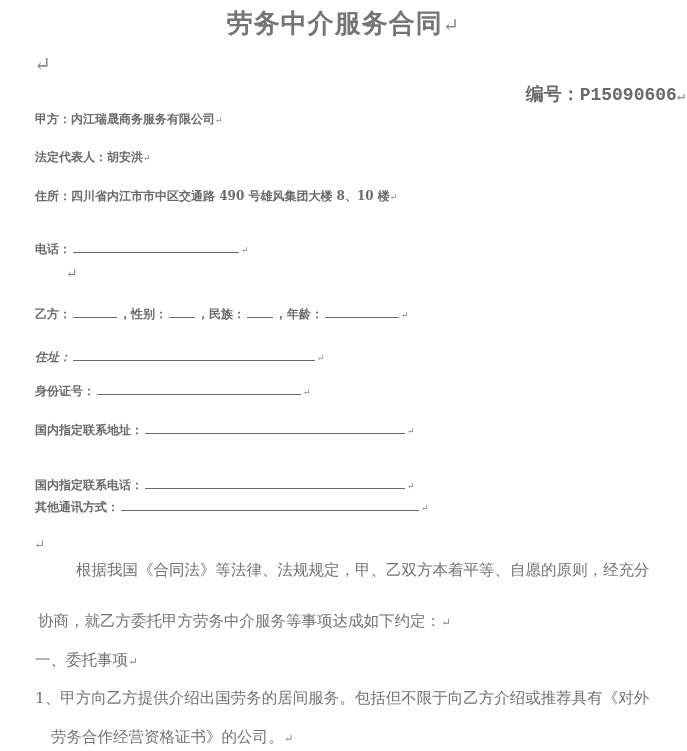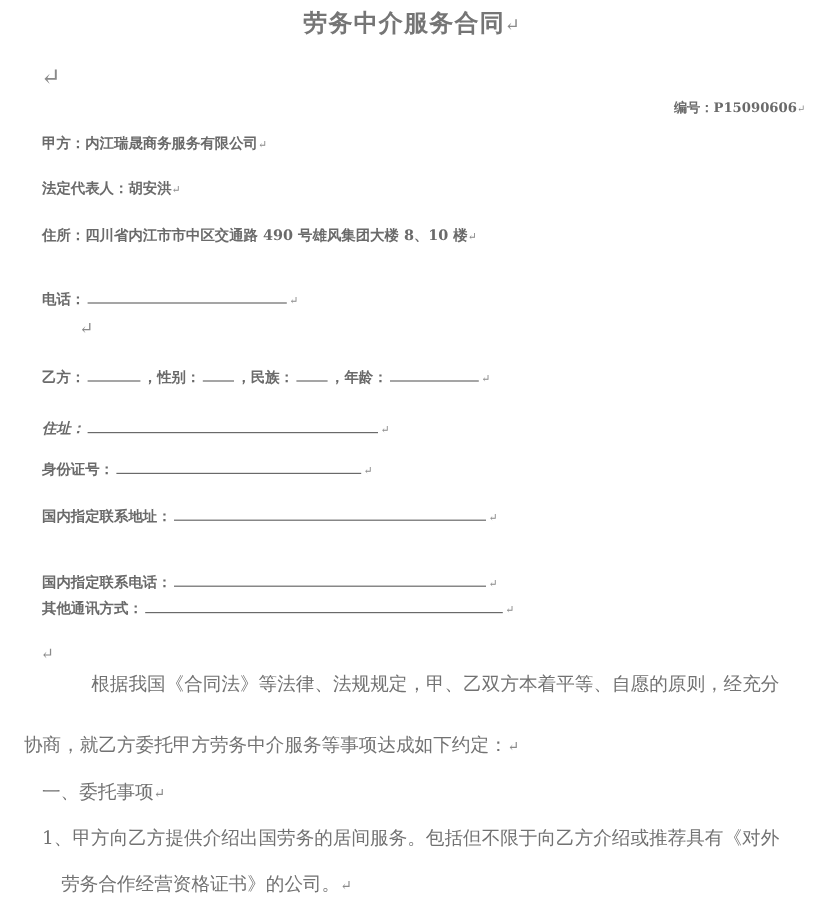--- a/index.html
+++ b/index.html
@@ -4,26 +4,26 @@
   <style>
     html, body { margin: 0; padding: 0; background: #ffffff; }
     body {
       width: 687px; height: 751px; overflow: hidden; position: relative;
       font-family: "DejaVu Serif", "Liberation Serif", serif;
       color: #6e6e6e;
     }
     .line { position: absolute; white-space: nowrap; }
     .title {
       top: 6px; left: 0; width: 687px; text-align: center;
-      font-size: 20px; font-weight: bold; color: #757575; letter-spacing: 1px;
+      font-size: 26px; font-weight: bold; color: #757575; letter-spacing: 1px;
     }
     .pm { color: #8a8a8a; font-weight: normal; font-size: 0.75em; }
     .bold { font-weight: bold; font-size: 12px; color: #6a6a6a; }
     .normal { font-size: 15.5px; color: #727272; }
-    .contract-no { top: 82px; right: 16px; font-size: 11px; font-weight: bold; color: #6a6a6a; }
+    .contract-no { top: 82px; right: 2px; font-size: 18px; font-weight: bold; color: #6a6a6a; font-family: Liberation Mono, monospace; }
     .blank {
       display: inline-block; border-bottom: 1px solid #6a6a6a;
       height: 14px; vertical-align: baseline; margin: 0 2px;
     }
     .ret-only { font-size: 16px; color: #7a7a7a; }
   </style>
 </head>
 <body>
 
 <div class="line title"><span>劳务中介服务合同</span><span class="pm">↵</span></div>
@@ -51,19 +51,19 @@
 <div class="line bold" style="top:419px;left:35px;"><span>国内指定联系地址：</span><span class="blank" style="width:260px;"></span><span class="pm">↵</span></div>
 
 <div class="line bold" style="top:474px;left:35px;"><span>国内指定联系电话：</span><span class="blank" style="width:260px;"></span><span class="pm">↵</span></div>
 
 <div class="line bold" style="top:496px;left:35px;"><span>其他通讯方式：</span><span class="blank" style="width:298px;"></span><span class="pm">↵</span></div>
 
 <div class="line ret-only" style="top:534px;left:34px;"><span class="pm" style="font-size:13px;">↵</span></div>
 
 <div class="line normal" style="top:560px;left:76px;"><span>根据我国《合同法》等法律、法规规定，甲、乙双方本着平等、自愿的原则，经充分</span></div>
 
-<div class="line normal" style="top:611px;left:20px;"><span>协商，就乙方委托甲方劳务中介服务等事项达成如下约定：</span><span class="pm">↵</span></div>
+<div class="line normal" style="top:611px;left:38px;"><span>协商，就乙方委托甲方劳务中介服务等事项达成如下约定：</span><span class="pm">↵</span></div>
 
 <div class="line normal" style="top:650px;left:35px;"><span>一、委托事项</span><span class="pm">↵</span></div>
 
 <div class="line normal" style="top:688px;left:35px;"><span>1、甲方向乙方提供介绍出国劳务的居间服务。包括但不限于向乙方介绍或推荐具有《对外</span></div>
 
 <div class="line normal" style="top:727px;left:35px;margin-left:16px;"><span>劳务合作经营资格证书》的公司。</span><span class="pm">↵</span></div>
 
 </body></html>

